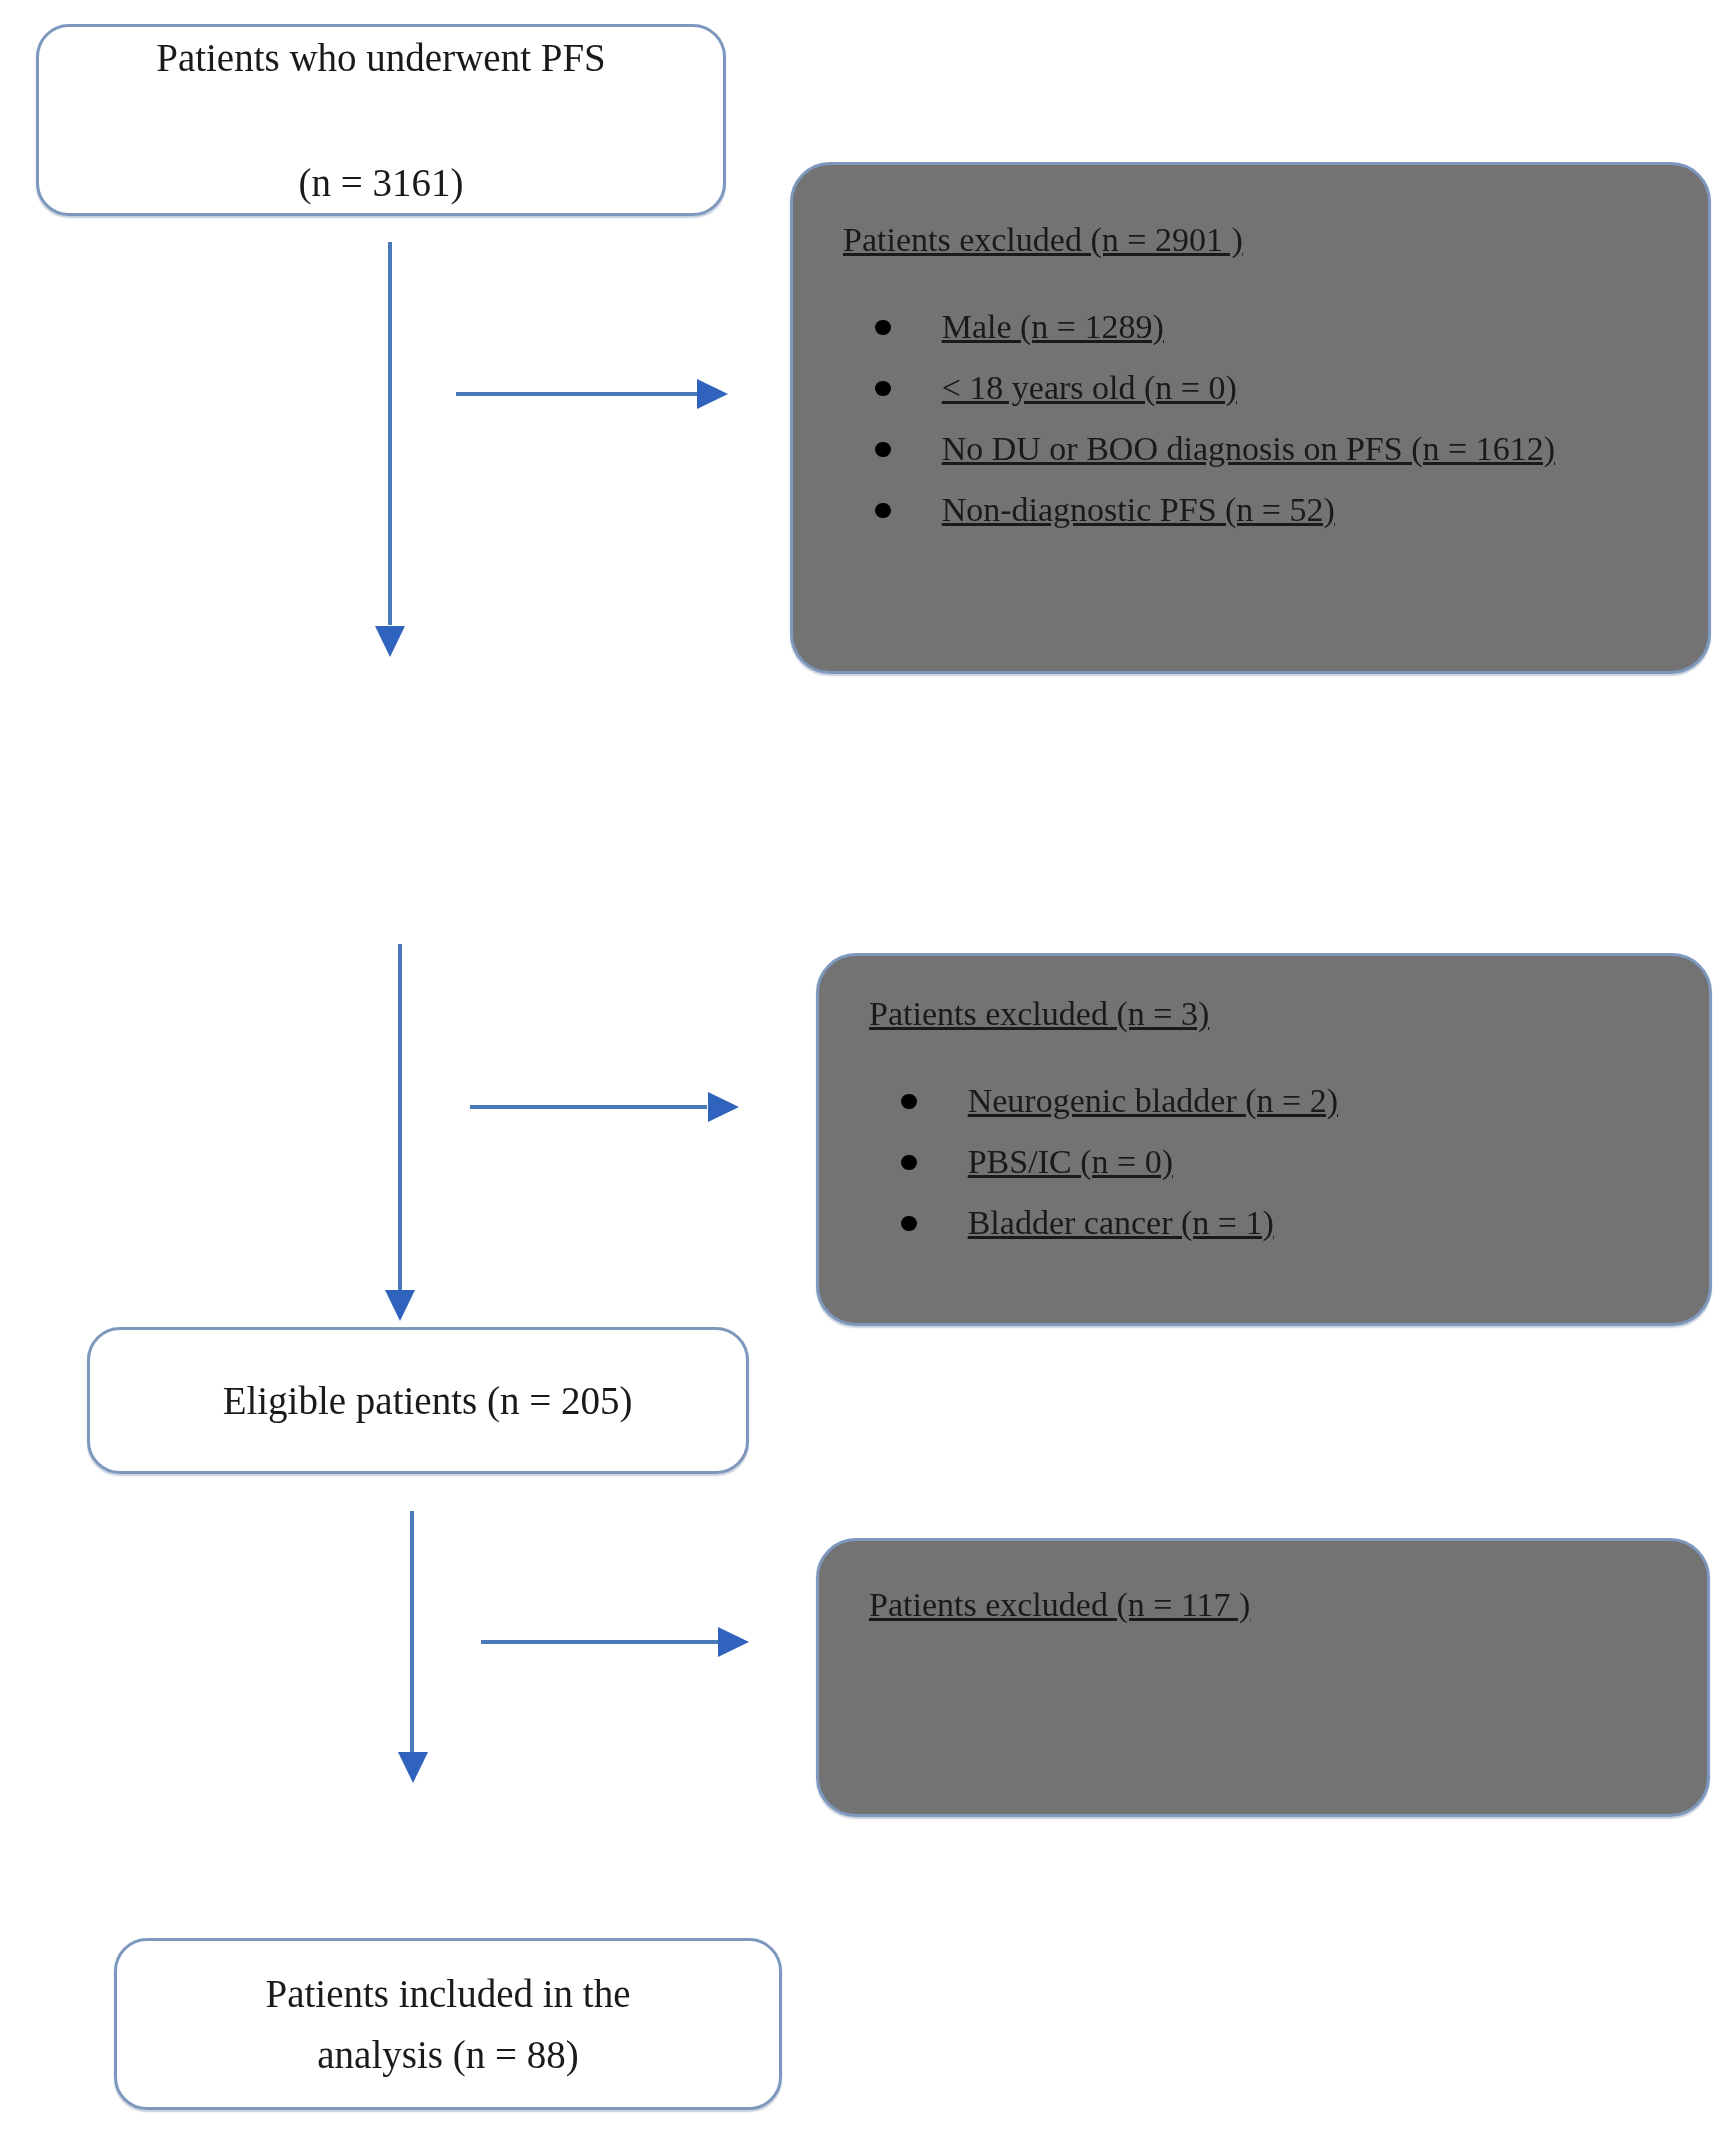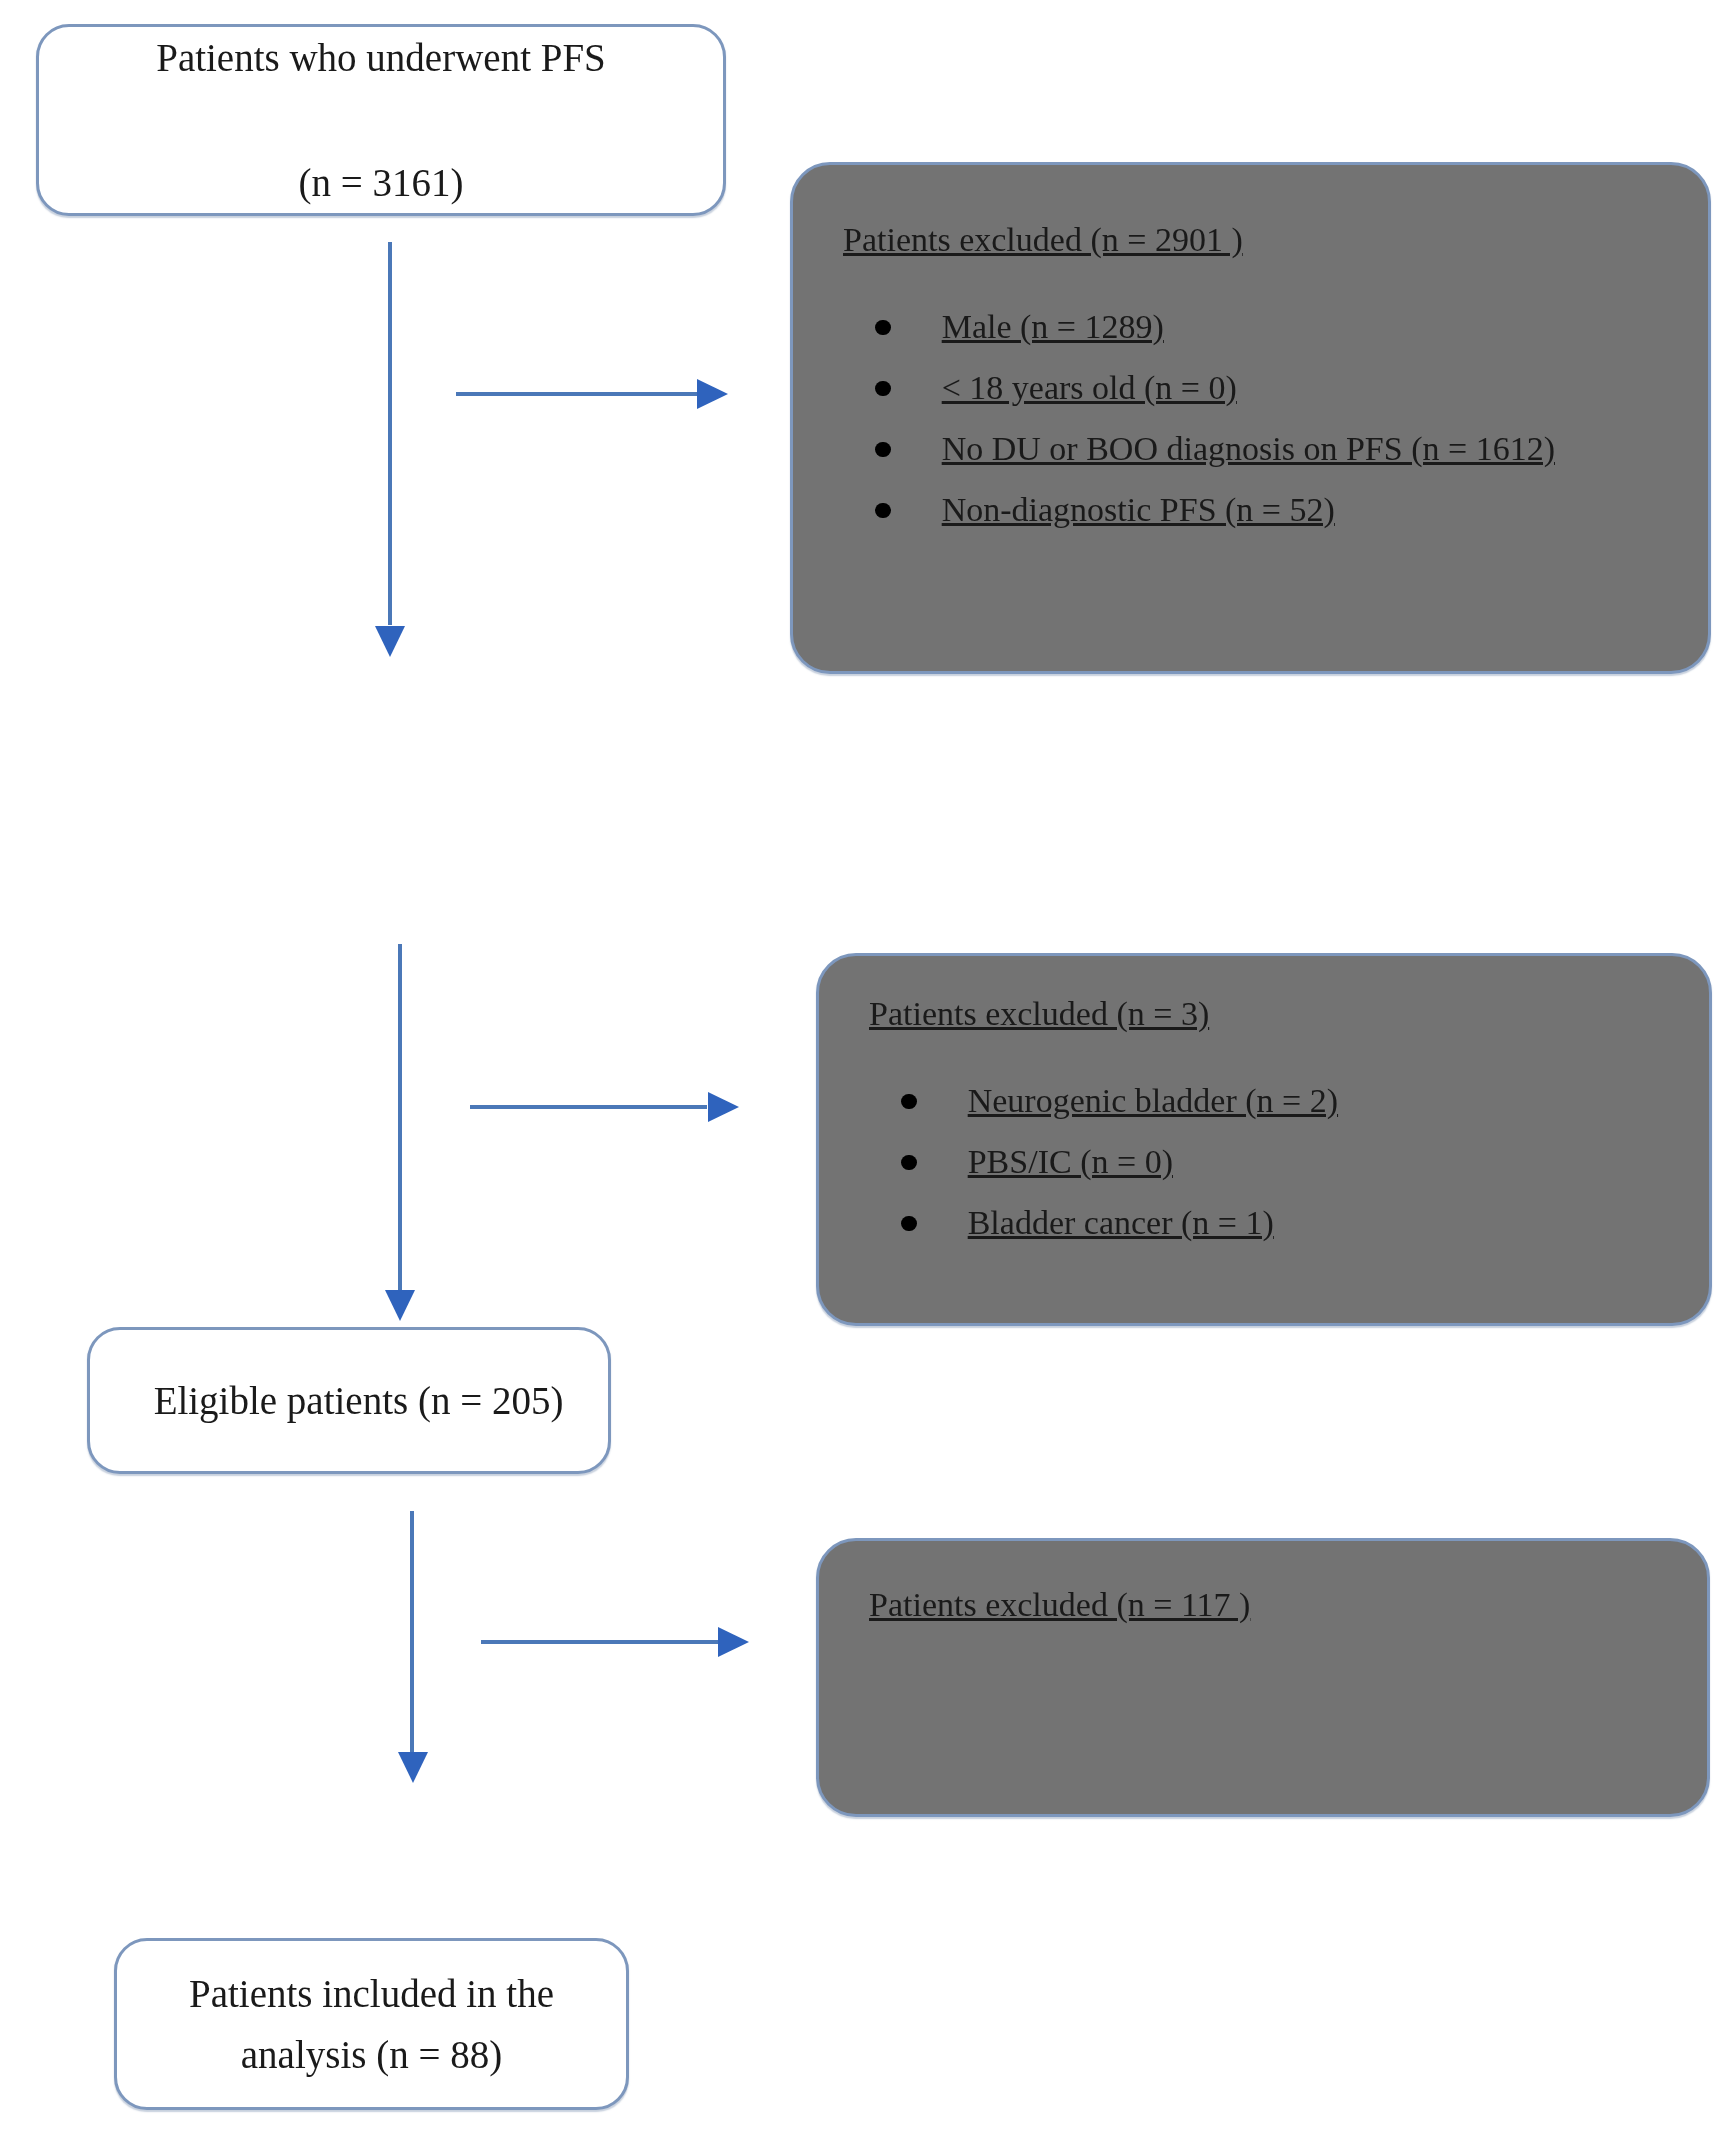--- a/index.html
+++ b/index.html
@@ -31,22 +31,22 @@
     flex-direction: column;
     justify-content: center;
     align-items: center;
     text-align: center;
     font-size: 39px;
     line-height: 61px;
     box-shadow: 0 2.1px 1.4px -0.7px rgba(130,150,180,0.45);
   }
   #box1 { left: 36px;  top: 23.5px;   width: 690px;  height: 192px; justify-content: space-between; }
   #box2 { left: 44px;  top: 659px;  width: 718px; height: 257px; }
-  #box3 { left: 87px; top: 1327px; width: 524px;  height: 147px; padding-left: 19px; }
-  #box4 { left: 114px; top: 1938px; width: 515px;  height: 172px; }
+  #box3 { left: 87px; top: 1327px; width: 662px;  height: 147px; padding-left: 19px; }
+  #box4 { left: 114px; top: 1938px; width: 668px;  height: 172px; }
 
   
   .ebox {
     position: absolute;
     border: 3.6px solid var(--border);
     border-radius: 40px;
     background: #737373;
     font-size: 34px;
     line-height: 61px;
     box-shadow: 0 2.1px 1.4px -0.7px rgba(130,150,180,0.45);

